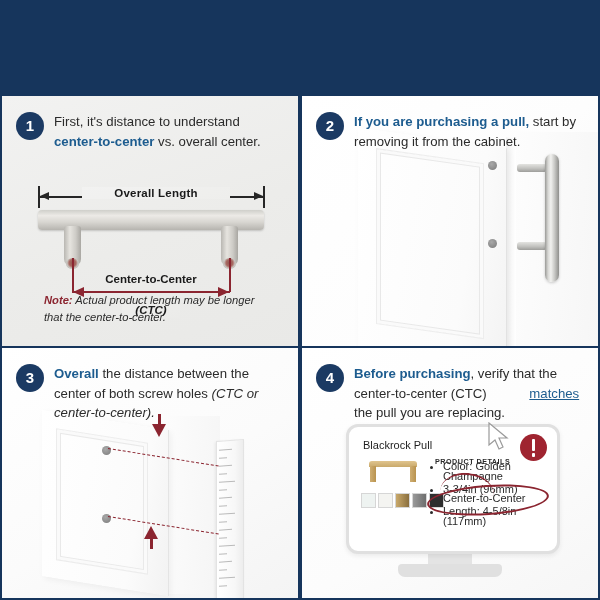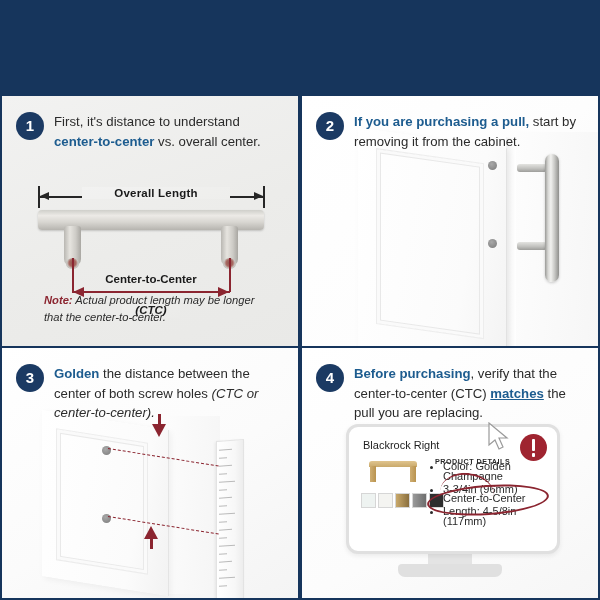--- a/index.html
+++ b/index.html
@@ -111,21 +111,21 @@
   .step-text {
     position: absolute;
     left: 52px; top: 16px;
     width: 232px;
     font-size: 13.2px;
     line-height: 19.5px;
     color: #2b2b2b;
     font-weight: 400;
   }
   .step-text .hl { color: #1d5c8f; font-weight: 700; }
-  .step-text .hl-u { color: #1d5c8f; font-weight: 700; text-decoration: underline; }
+  .step-text .hl-u { color: #1d5c8f; font-weight: 400; text-decoration: underline; margin-left: 39px; }
   .step-text .ital { font-style: italic; }
 
   
   .pull-art { position: absolute; left: 0; top: 78px; width: 296px; height: 110px; }
   .dim-line-top {
     position: absolute;
     left: 36px; top: 22px;
     width: 226px; height: 1.5px;
     background: #262626;
   }
@@ -567,32 +567,32 @@
       <div class="hole cab3-hole-1"></div>
       <div class="hole cab3-hole-2"></div>
       <div class="dashline dash-1"></div>
       <div class="dashline dash-2"></div>
       <div class="arrow-stem stem-down"></div>
       <div class="arrow-v arrow-down"></div>
       <div class="arrow-v arrow-up"></div>
       <div class="arrow-stem stem-up"></div>
 
       <div class="step-badge">3</div>
-      <div class="step-text"><span class="hl">Golden</span><span> the distance between the center of both screw holes </span><span class="ital">(CTC or center-to-center).</span></div>
+      <div class="step-text"><span class="hl">Overall</span><span> the distance between the center of both screw holes </span><span class="ital">(CTC or center-to-center).</span></div>
     </div>
 
     <div class="panel p4">
       <div class="panel-bg"></div>
       <div class="step-badge">4</div>
       <div class="step-text"><span class="hl">Before purchasing</span><span>, verify that the center-to-center (CTC) </span><span class="hl-u">matches</span><span> the pull you are replacing.</span></div>
 
       <div class="monitor-neck"></div>
       <div class="monitor-base"></div>
       <div class="monitor">
-        <div class="card-title">Blackrock Right</div>
+        <div class="card-title">Blackrock Pull</div>
         <div class="card-pull">
           <div class="top"></div>
           <div class="leg l"></div>
           <div class="leg r"></div>
         </div>
         <div class="swatches">
           <div class="sw" style="background:#eef3f1"></div>
           <div class="sw" style="background:#f4f4f1"></div>
           <div class="sw" style="background:linear-gradient(90deg,#c9a96b,#8a6f3e)"></div>
           <div class="sw" style="background:linear-gradient(90deg,#9a9a9a,#6e6e6e)"></div>

